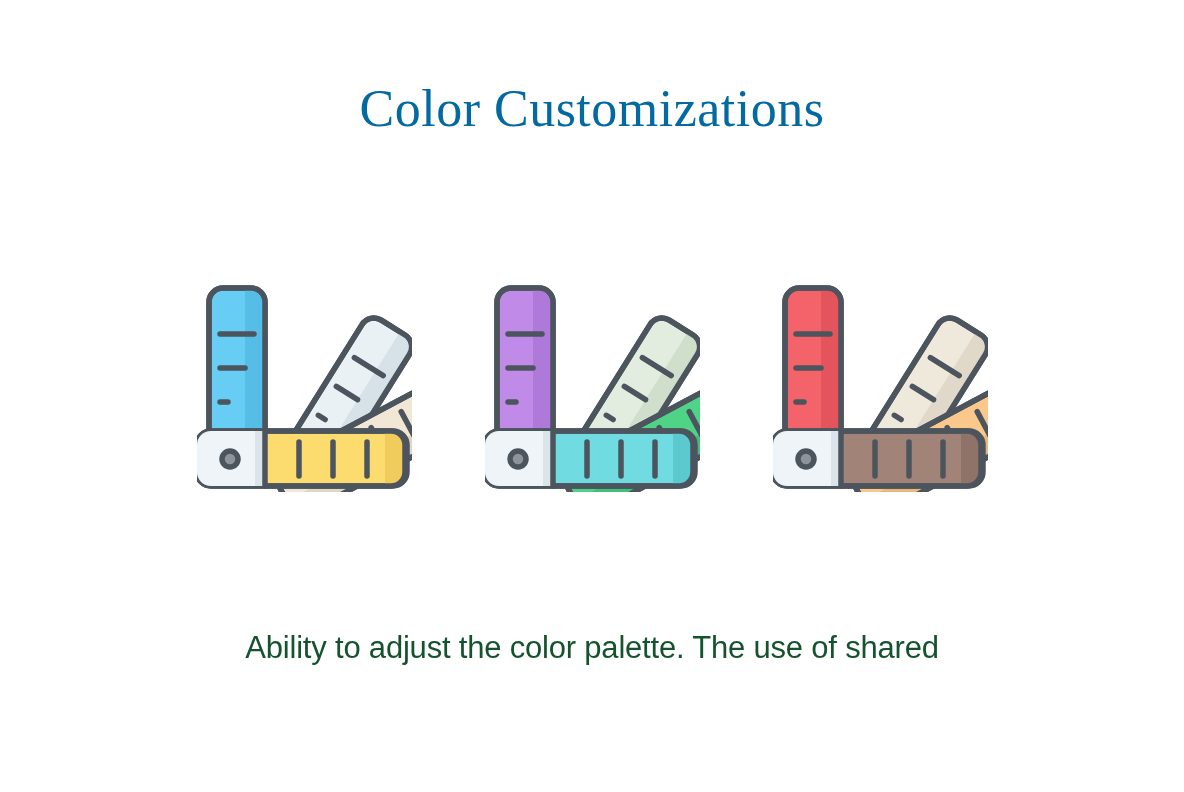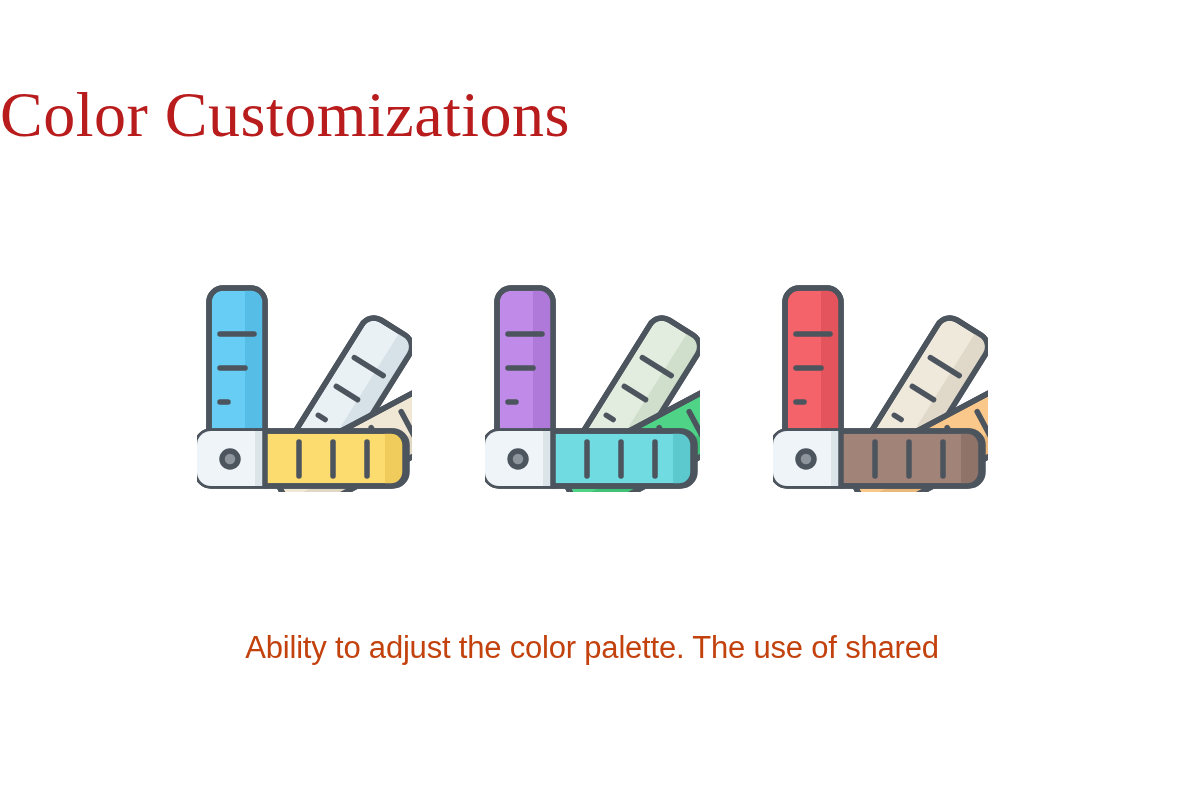--- a/index.html
+++ b/index.html
@@ -19,24 +19,25 @@
     width: 1184px;
     height: 792px;
     position: relative;
     background: #ffffff;
     display: flex;
     flex-direction: column;
     align-items: center;
   }
   .title {
     font-family: "Liberation Serif", "DejaVu Serif", serif;
-    font-size: 64px;
+    font-size: 52px;
     line-height: 1;
-    color: #b91c1c;
+    color: #0369a1;
     font-weight: 400;
+    text-align: center;
     margin: 0;
     position: absolute;
     top: 83px;
     left: 0;
     right: 0;
     letter-spacing: 0.5px;
   }
   .palettes {
     position: absolute;
     top: 272px;
@@ -57,21 +58,21 @@
     display: block;
     width: 215px;
     height: 220px;
   }
   .caption {
     position: absolute;
     top: 625px;
     left: 0;
     right: 0;
     text-align: center;
-    color: #c2410c;
+    color: #14532d;
     font-family: "Liberation Sans", sans-serif;
     font-size: 31px;
     line-height: 46px;
     font-weight: 400;
     letter-spacing: -0.2px;
   }
   .caption .line {
     display: block;
   }
 </style>

